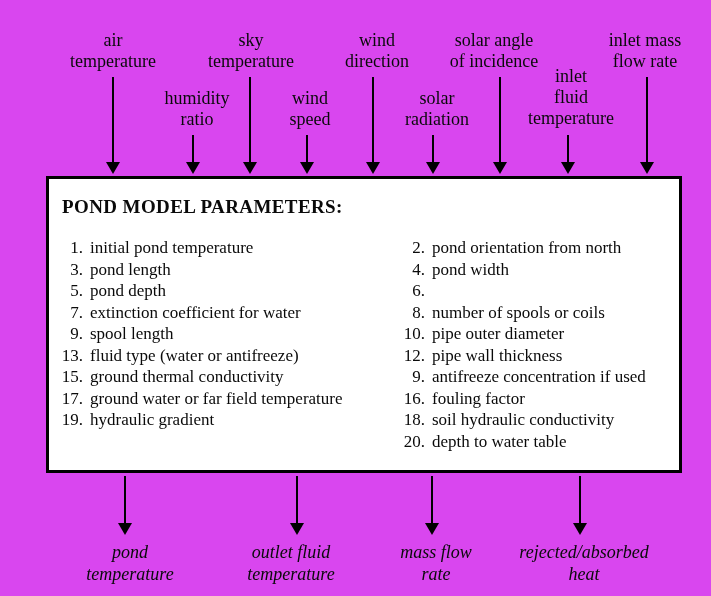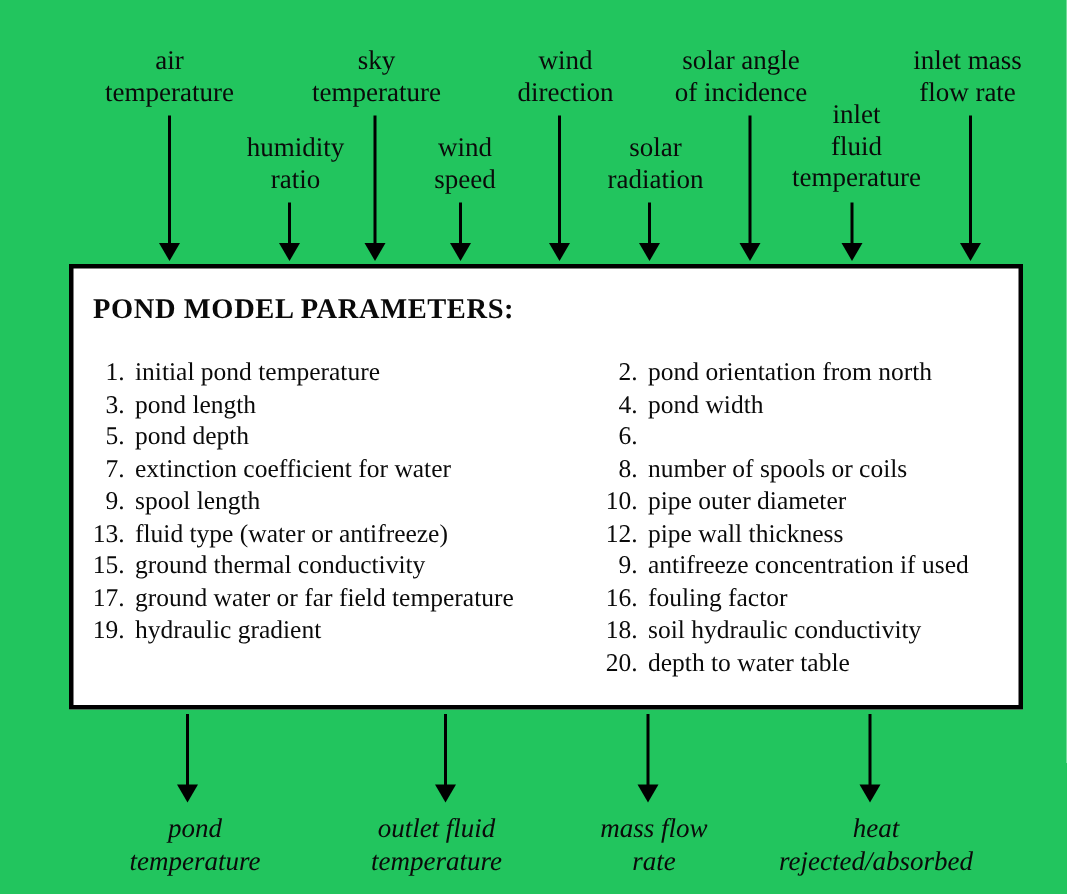--- a/index.html
+++ b/index.html
@@ -1,19 +1,19 @@
 <!DOCTYPE html>
 <html><head>
 <meta charset="utf-8">
 <style>
   html,body{margin:0;padding:0;}
   #canvas{
     position:relative;
     width:711px;height:596px;
-    background:#22c55e;
+    background:#d946ef;
     font-family:"Liberation Serif", serif;
     color:#0a0a0a;
     overflow:hidden;
   }
   
   .lbl{
     position:absolute;
     transform:translateX(-50%);
     text-align:center;
     font-size:18px;
@@ -262,17 +262,17 @@
   </div>
   <div class="lbl out-lbl" style="left:291px;top:541px">
     <span>outlet fluid</span>
     <span>temperature</span>
   </div>
   <div class="lbl out-lbl" style="left:436px;top:541px">
     <span>mass flow</span>
     <span>rate</span>
   </div>
   <div class="lbl out-lbl" style="left:584px;top:541px">
+    <span>rejected/absorbed</span>
     <span>heat</span>
-    <span>rejected/absorbed</span>
   </div>
 
 </div>
 
 </body></html>

